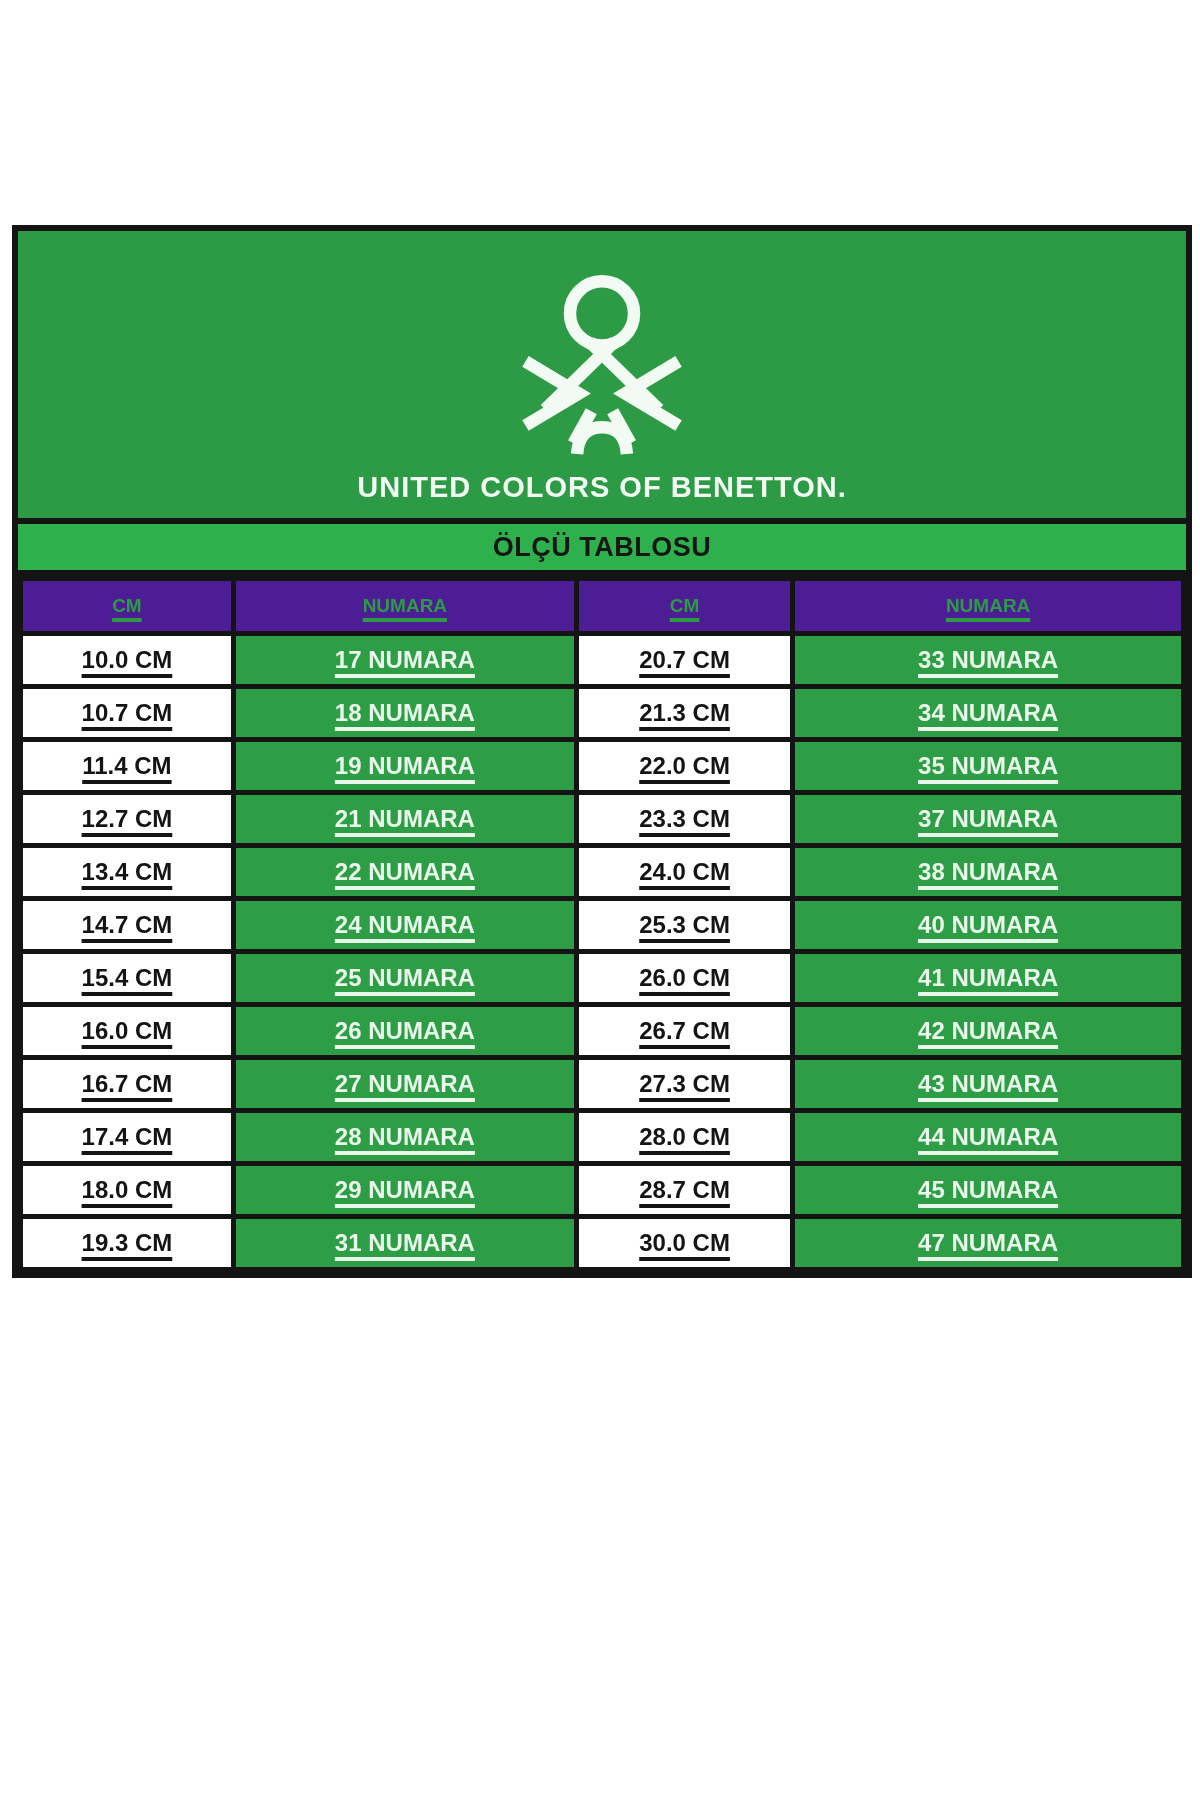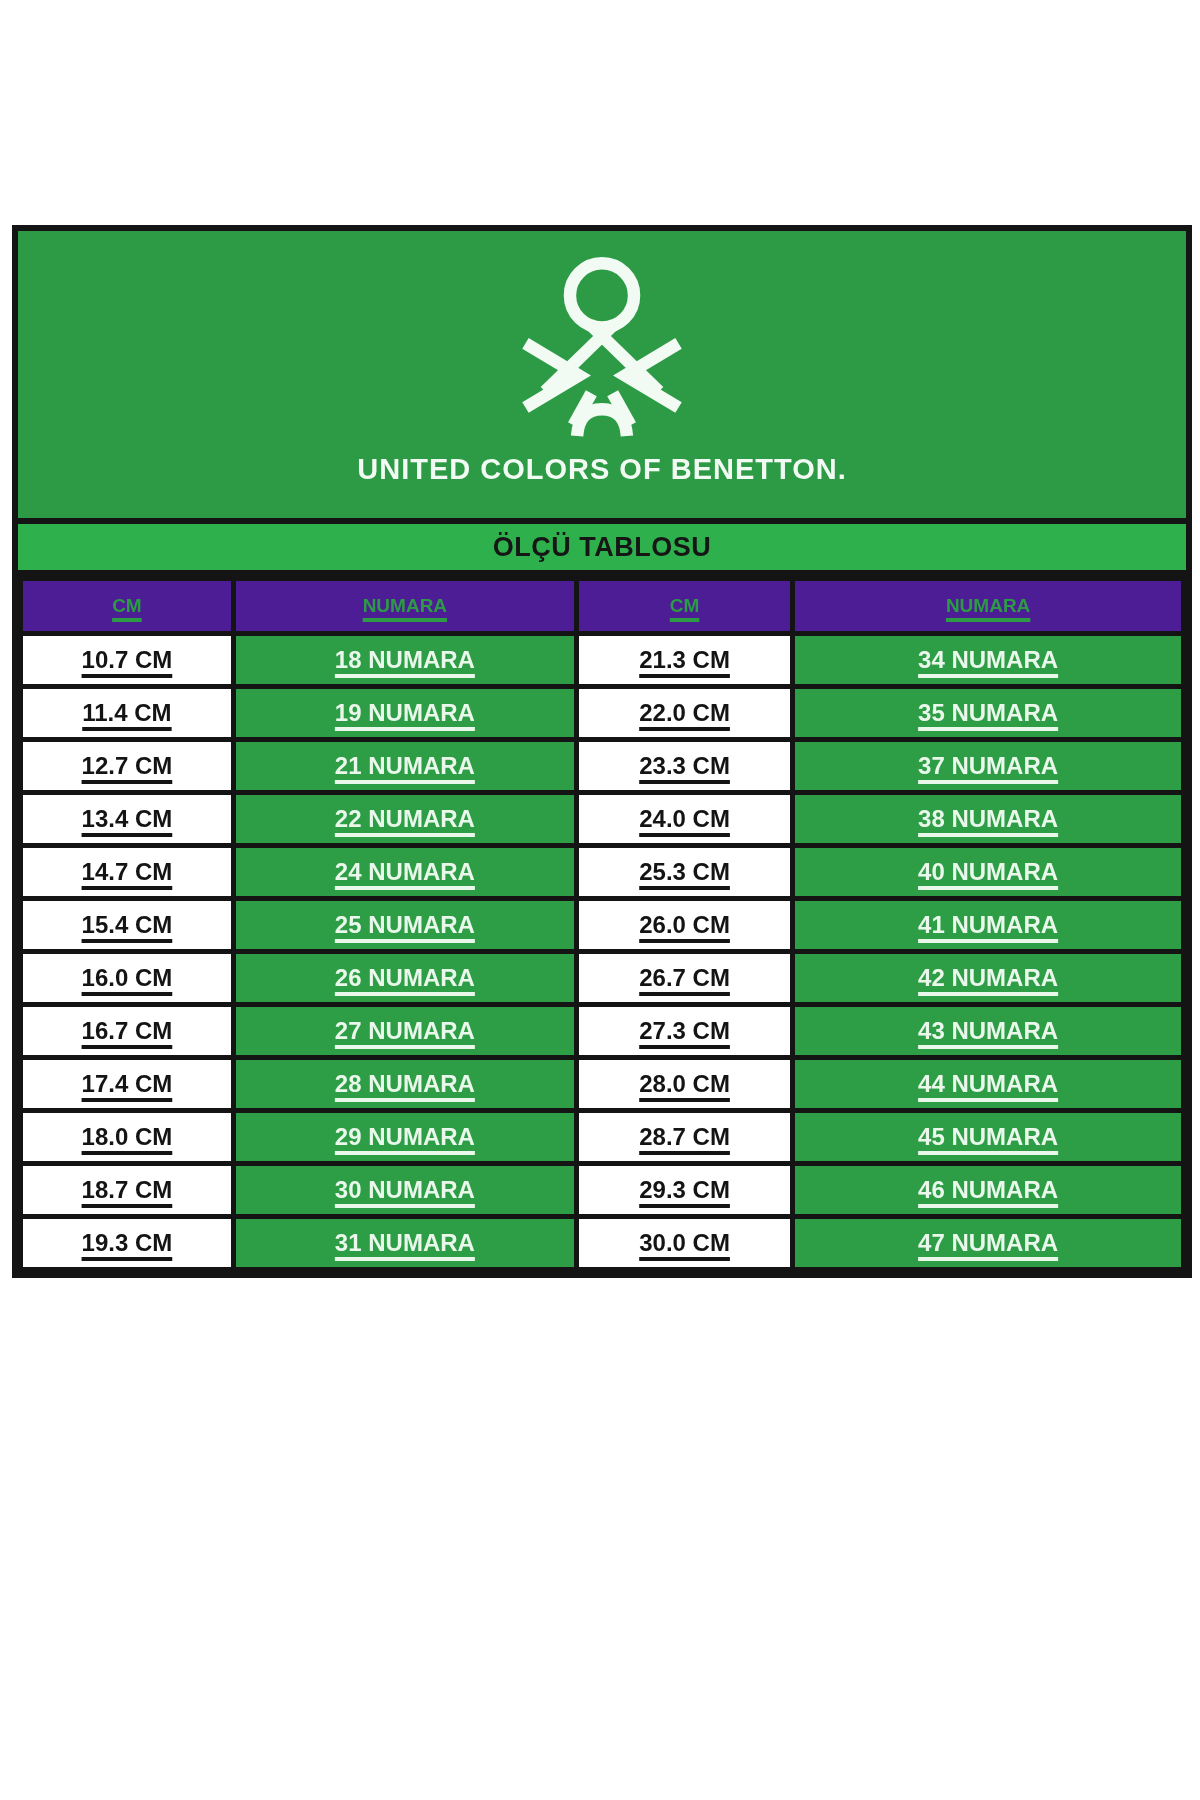--- a/index.html
+++ b/index.html
@@ -18,21 +18,21 @@
   }
   .sheet{
     position:absolute;left:12px;top:225px;width:1180px;
     border:6px solid var(--border-black);
     background:#ffffff;
   }
   .logo-block{
     background:var(--brand-green);
     height:287px;
     display:flex;flex-direction:column;align-items:center;justify-content:flex-start;
-    padding-top:18px;
+    padding-top:36px;
     text-align:center;
   }
   .knot{display:block;}
   .wordmark{
     color:#f2fbf3;
     font-size:29px;
     font-weight:600;
     letter-spacing:1px;
     margin-top:8px;
     white-space:nowrap;
@@ -125,20 +125,26 @@
         <th>
           <span class="cell-text">CM</span>
         </th>
         <th>
           <span class="cell-text">NUMARA</span>
         </th>
       </tr>
     </thead>
     <tbody>
         <tr>
+          <td class="cm-cell"><span class="cell-text">10.0 CM</span></td>
+          <td class="numara-cell"><span class="cell-text">17 NUMARA</span></td>
+          <td class="cm-cell"><span class="cell-text">20.7 CM</span></td>
+          <td class="numara-cell"><span class="cell-text">33 NUMARA</span></td>
+        </tr>
+        <tr>
           <td class="cm-cell"><span class="cell-text">10.7 CM</span></td>
           <td class="numara-cell"><span class="cell-text">18 NUMARA</span></td>
           <td class="cm-cell"><span class="cell-text">21.3 CM</span></td>
           <td class="numara-cell"><span class="cell-text">34 NUMARA</span></td>
         </tr>
         <tr>
           <td class="cm-cell"><span class="cell-text">11.4 CM</span></td>
           <td class="numara-cell"><span class="cell-text">19 NUMARA</span></td>
           <td class="cm-cell"><span class="cell-text">22.0 CM</span></td>
           <td class="numara-cell"><span class="cell-text">35 NUMARA</span></td>
@@ -185,26 +191,20 @@
           <td class="cm-cell"><span class="cell-text">28.0 CM</span></td>
           <td class="numara-cell"><span class="cell-text">44 NUMARA</span></td>
         </tr>
         <tr>
           <td class="cm-cell"><span class="cell-text">18.0 CM</span></td>
           <td class="numara-cell"><span class="cell-text">29 NUMARA</span></td>
           <td class="cm-cell"><span class="cell-text">28.7 CM</span></td>
           <td class="numara-cell"><span class="cell-text">45 NUMARA</span></td>
         </tr>
         <tr>
-          <td class="cm-cell"><span class="cell-text">18.7 CM</span></td>
-          <td class="numara-cell"><span class="cell-text">30 NUMARA</span></td>
-          <td class="cm-cell"><span class="cell-text">29.3 CM</span></td>
-          <td class="numara-cell"><span class="cell-text">46 NUMARA</span></td>
-        </tr>
-        <tr>
           <td class="cm-cell"><span class="cell-text">19.3 CM</span></td>
           <td class="numara-cell"><span class="cell-text">31 NUMARA</span></td>
           <td class="cm-cell"><span class="cell-text">30.0 CM</span></td>
           <td class="numara-cell"><span class="cell-text">47 NUMARA</span></td>
         </tr>
       </tbody>
   </table>
 
 </div>
 

